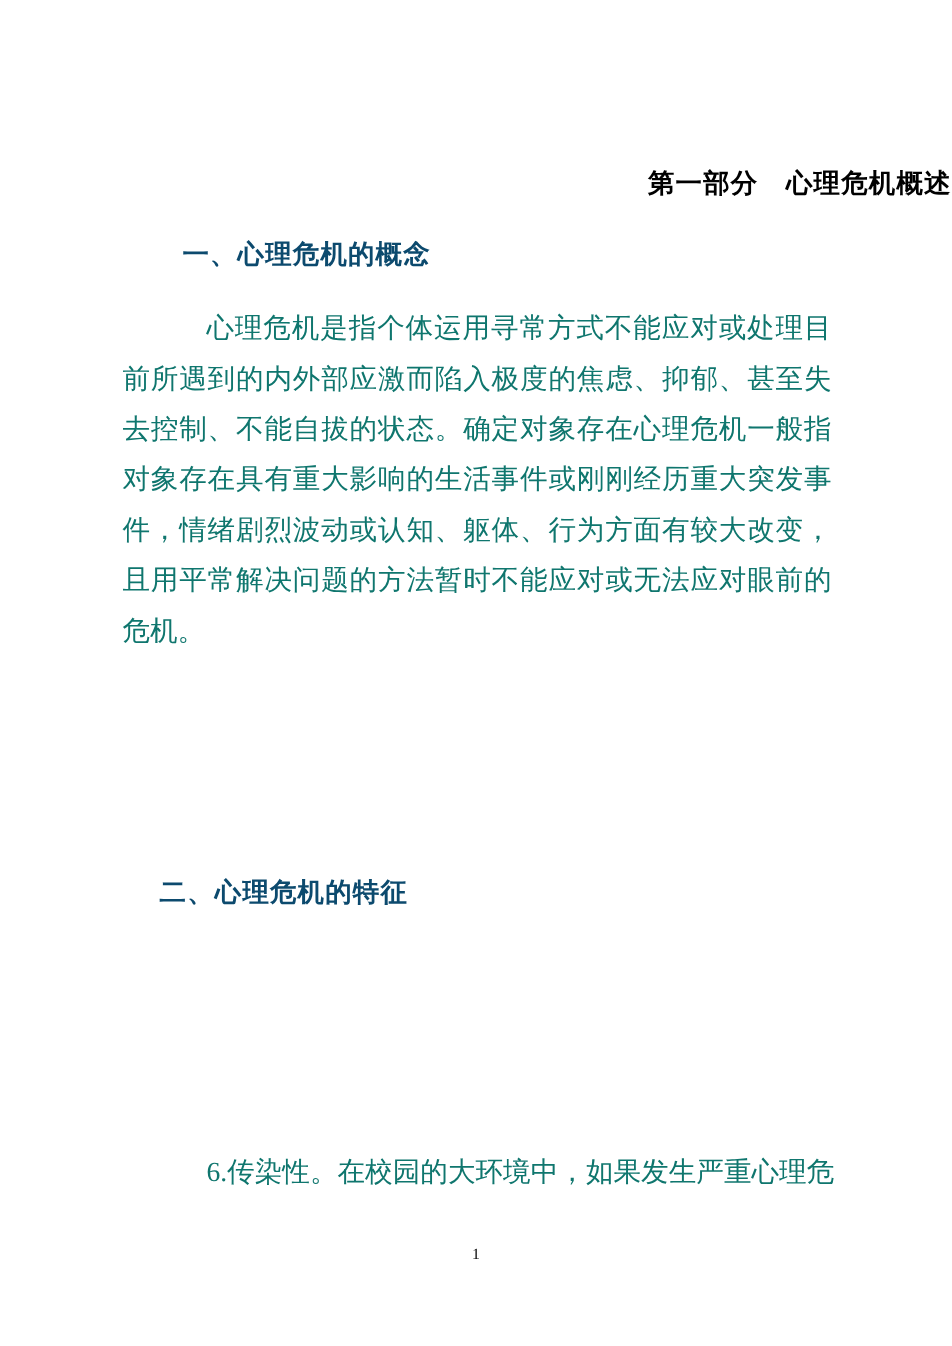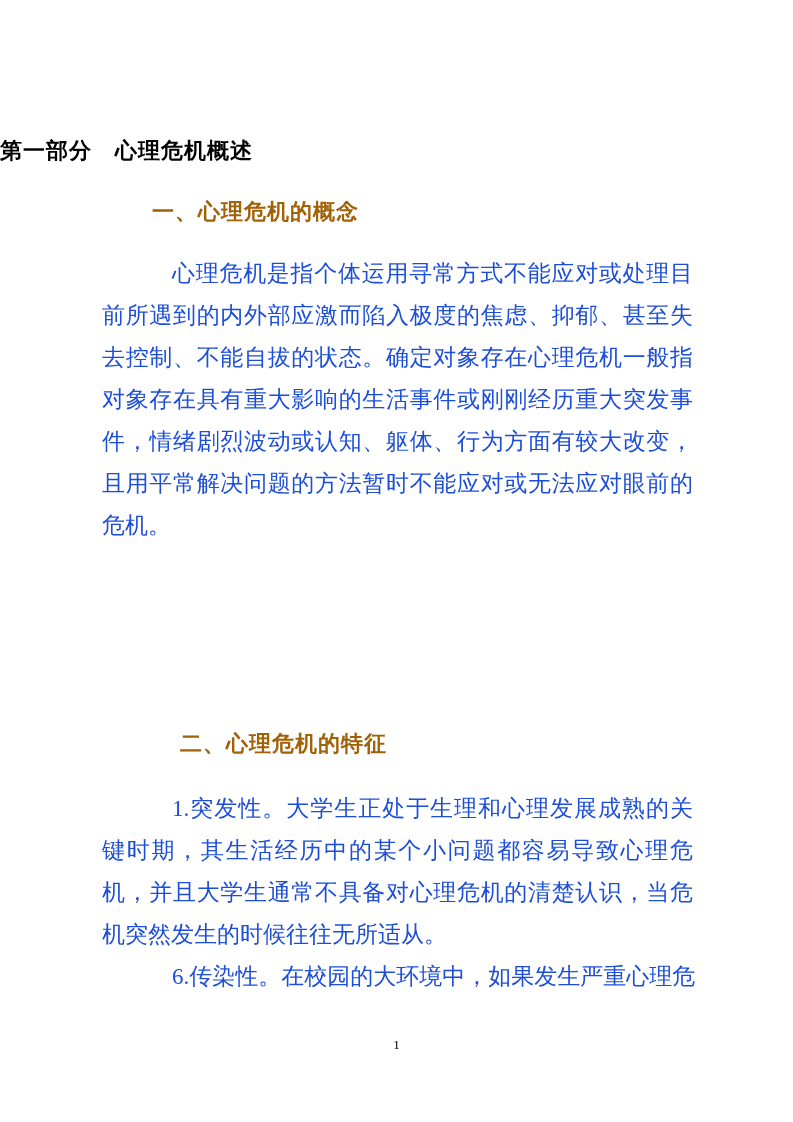--- a/index.html
+++ b/index.html
@@ -17,49 +17,49 @@
       width: 793px;
       height: 1122px;
       background: #ffffff;
       overflow: hidden;
     }
     .doc-title {
       position: absolute;
       top: 140px;
       left: 0;
       width: 793px;
-      text-align: left;
-      font-family: Liberation Mono, monospace;
+      text-align: right;
+      font-family: Liberation Sans, sans-serif;
       font-weight: bold;
       font-size: 22px;
       line-height: 26px;
       color: #000000;
       letter-spacing: 1px;
     }
     .heading {
       position: absolute;
       font-family: "Liberation Sans", "DejaVu Sans", sans-serif;
       font-weight: bold;
       font-size: 22px;
       line-height: 26px;
-      color: #a16207;
+      color: #0c4a6e;
       letter-spacing: 1px;
       white-space: nowrap;
     }
     .heading-1 { top: 199px; left: 152px; }
-    .heading-2 { top: 731px; left: 133px; margin-left: 47px; }
+    .heading-2 { top: 731px; left: 133px; }
     .para {
       position: absolute;
       left: 102px;
       width: 591px;
       font-size: 23px;
       line-height: 42px;
       text-align: justify;
       text-indent: 70px;
-      color: #1d4ed8;
+      color: #0f766e;
     }
     .para-1 { top: 253px; }
     .para-2 { top: 546px; }
     .para-3 { top: 788px; }
     .para-4 { top: 956px; text-align-last: justify; white-space: nowrap; }
     .page-number {
       position: absolute;
       top: 1036px;
       left: 0;
       width: 793px;
@@ -76,19 +76,18 @@
 
   <div class="doc-title">第一部分　心理危机概述</div>
 
   <div class="heading heading-1">一、心理危机的概念</div>
 
   <div class="para para-1">心理危机是指个体运用寻常方式不能应对或处理目前所遇到的内外部应激而陷入极度的焦虑、抑郁、甚至失去控制、不能自拔的状态。确定对象存在心理危机一般指对象存在具有重大影响的生活事件或刚刚经历重大突发事件，情绪剧烈波动或认知、躯体、行为方面有较大改变，且用平常解决问题的方法暂时不能应对或无法应对眼前的危机。</div>
 
 
   <div class="heading heading-2">二、心理危机的特征</div>
 
-  <div class="para para-3">1.突发性。大学生正处于生理和心理发展成熟的关键时期，其生活经历中的某个小问题都容易导致心理危机，并且大学生通常不具备对心理危机的清楚认识，当危机突然发生的时候往往无所适从。</div>
 
   <div class="para para-4">6.传染性。在校园的大环境中，如果发生严重心理危</div>
 
   <div class="page-number">1</div>
 
 </div>
 
 </body></html>

